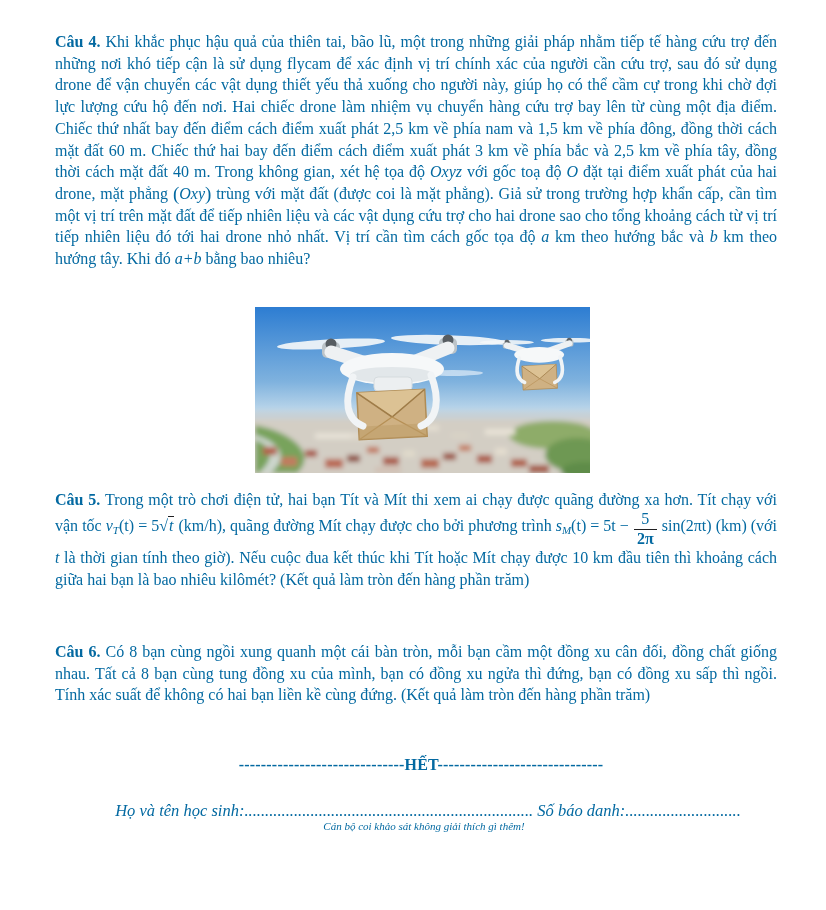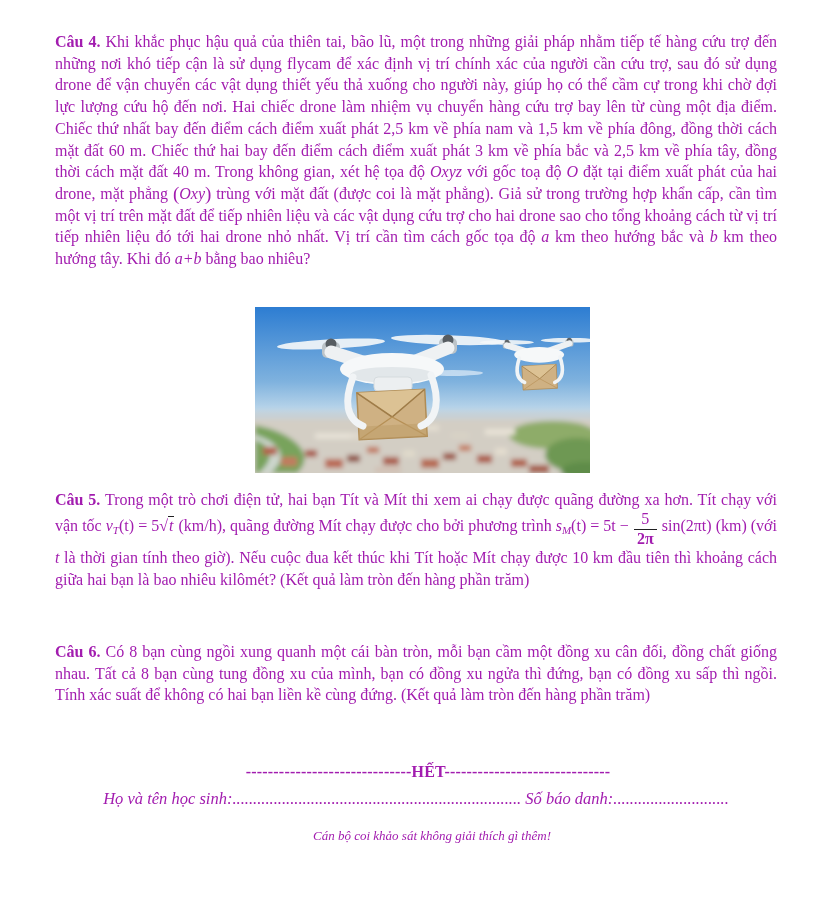--- a/index.html
+++ b/index.html
@@ -1,38 +1,38 @@
 <!DOCTYPE html>
 <html><head>
 <meta charset="utf-8">
 <style>
   html,body{margin:0;padding:0;background:#ffffff;}
   .page{position:relative;width:826px;height:910px;background:#ffffff;overflow:hidden;
-        font-family:"Liberation Serif",serif;color:#a21caf;}
+        font-family:"Liberation Serif",serif;color:#0369a1;}
   p.q{position:absolute;left:55px;width:722px;margin:0;font-size:16px;line-height:21.7px;
       text-align:justify;}
   .qlabel{font-weight:bold;}
   .mi{font-style:italic;}
   .msub{font-size:11px;font-style:italic;vertical-align:-3px;letter-spacing:0;}
   .nb{white-space:nowrap;}
   .frac{display:inline-block;text-align:center;vertical-align:-13px;line-height:1.05;padding:0 1px;}
   .frac .fnum{display:block;padding:0 3px 1px;}
   .frac .fden{display:block;border-top:1.2px solid #1f1f21;padding:1px 3px 0;font-weight:bold;}
   .rad{font-style:normal;}
   .radarg{font-style:italic;border-top:1.1px solid #1f1f21;padding:0 1px;}
   .bigp{font-size:19px;line-height:1;vertical-align:-1px;}
   .inote{}
   .figure{position:absolute;left:255px;top:307px;width:335px;height:166px;margin:0;padding:0;}
   .figure svg{display:block;width:335px;height:166px;}
-  .het{position:absolute;left:55px;top:751px;width:722px;margin:12px;text-align:center;
+  .het{position:absolute;left:55px;top:751px;width:722px;margin:5px;text-align:center;
        font-weight:bold;font-size:16px;letter-spacing:0.2px;}
-  .fname{position:absolute;left:55px;top:789px;width:722px;margin:0;text-align:center;
+  .fname{position:absolute;left:55px;top:789px;width:722px;margin:12px;text-align:center;
          font-style:italic;font-size:16.5px;}
-  .fnote{position:absolute;left:55px;top:812px;width:722px;margin:16px;text-align:center;
-         font-style:italic;font-size:13px;}
+  .fnote{position:absolute;left:55px;top:812px;width:722px;margin:8px;text-align:center;
+         font-style:italic;font-size:11px;}
 </style>
 </head>
 <body>
 
 <div class="page">
 
   <p class="q" style="top:31px;"><span class="qlabel">Câu 4.</span><span> Khi khắc phục hậu quả của thiên tai, bão lũ, một trong những giải pháp nhằm tiếp tế hàng cứu trợ đến những nơi khó tiếp cận là sử dụng flycam để xác định vị trí chính xác của người cần cứu trợ, sau đó sử dụng drone để vận chuyển các vật dụng thiết yếu thả xuống cho người này, giúp họ có thể cầm cự trong khi chờ đợi lực lượng cứu hộ đến nơi. Hai chiếc drone làm nhiệm vụ chuyển hàng cứu trợ bay lên từ cùng một địa điểm. Chiếc thứ nhất bay đến điểm cách điểm xuất phát 2,5 km về phía nam và 1,5 km về phía đông, đồng thời cách mặt đất 60 m. Chiếc thứ hai bay đến điểm cách điểm xuất phát 3 km về phía bắc và 2,5 km về phía tây, đồng thời cách mặt đất 40 m. Trong không gian, xét hệ tọa độ </span><span class="mi">Oxyz</span><span> với gốc toạ độ </span><span class="mi">O</span><span> đặt tại điểm xuất phát của hai drone, mặt phẳng </span><span class="bigp">(</span><span class="mi">Oxy</span><span class="bigp">)</span><span> trùng với mặt đất (được coi là mặt phẳng). Giả sử trong trường hợp khẩn cấp, cần tìm một vị trí trên mặt đất để tiếp nhiên liệu và các vật dụng cứu trợ cho hai drone sao cho tổng khoảng cách từ vị trí tiếp nhiên liệu đó tới hai drone nhỏ nhất. Vị trí cần tìm cách gốc tọa độ </span><span class="mi">a</span><span> km theo hướng bắc và </span><span class="mi">b</span><span> km theo hướng tây. Khi đó </span><span class="mi">a+b</span><span> bằng bao nhiêu?</span></p>
 
   <figure class="figure">
     <svg viewBox="0 0 335 166" xmlns="http://www.w3.org/2000/svg">

